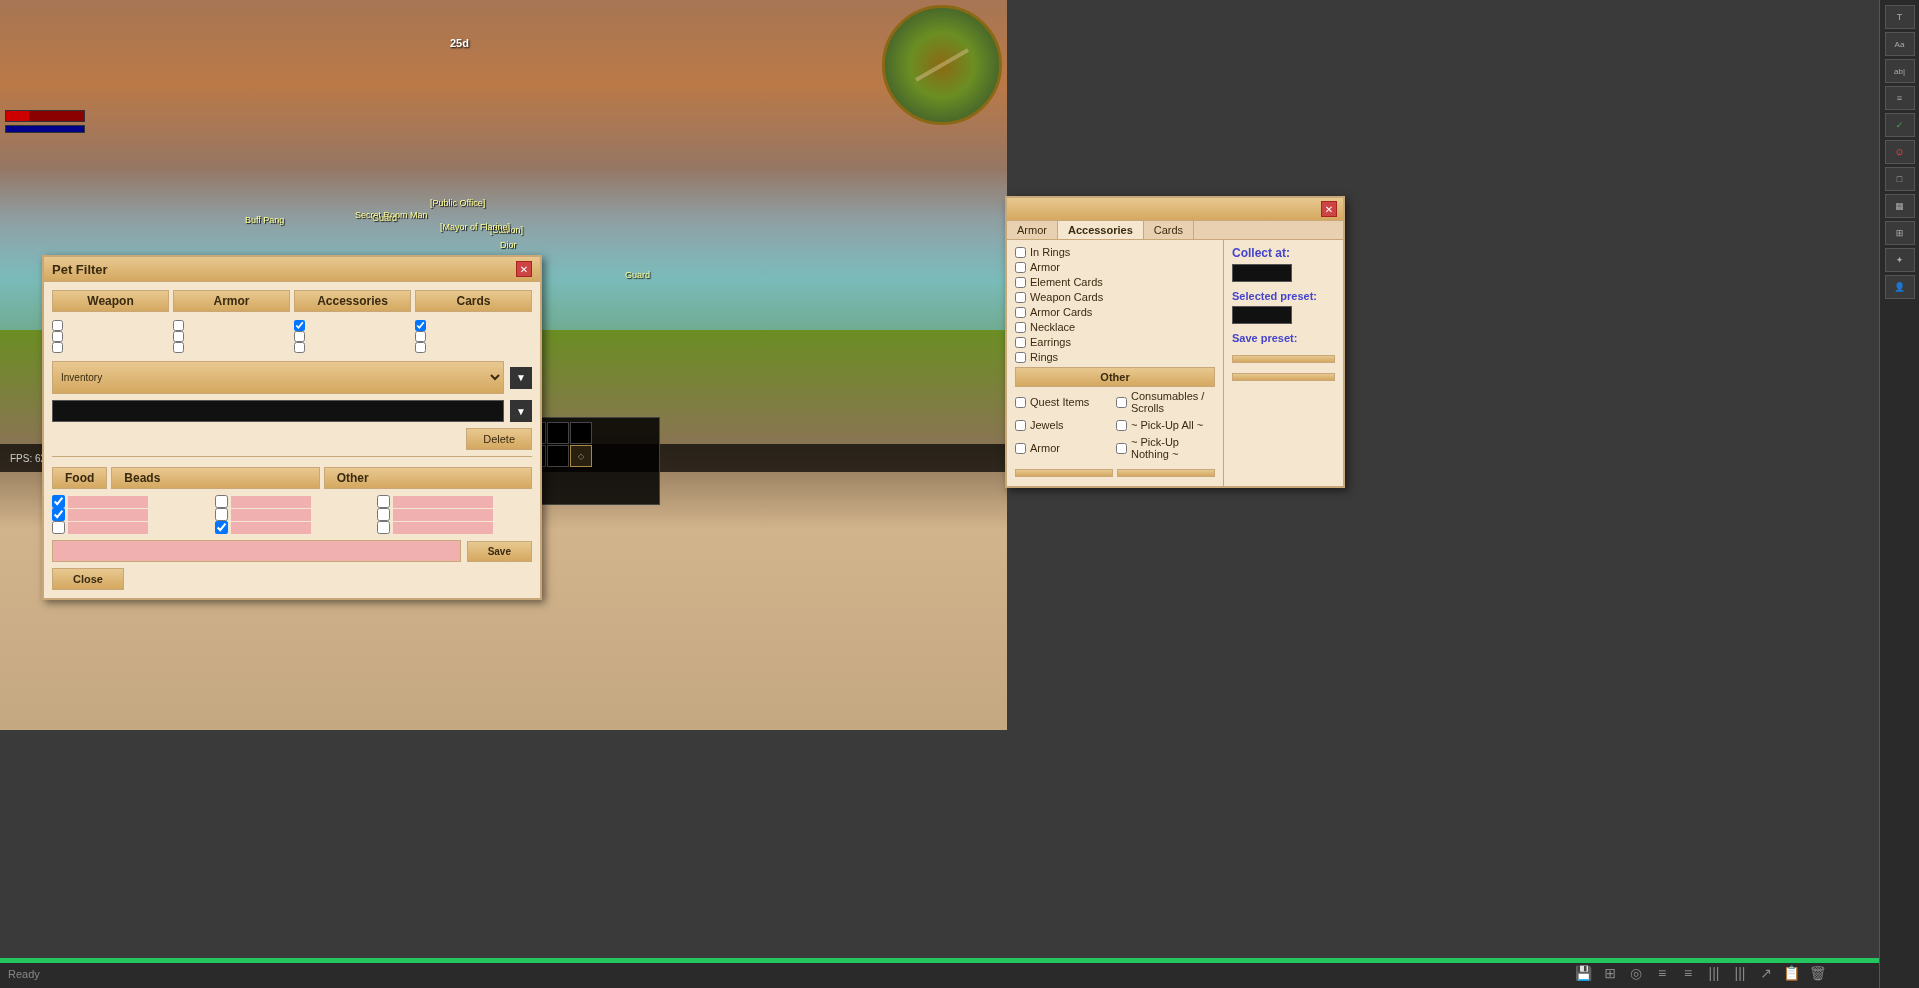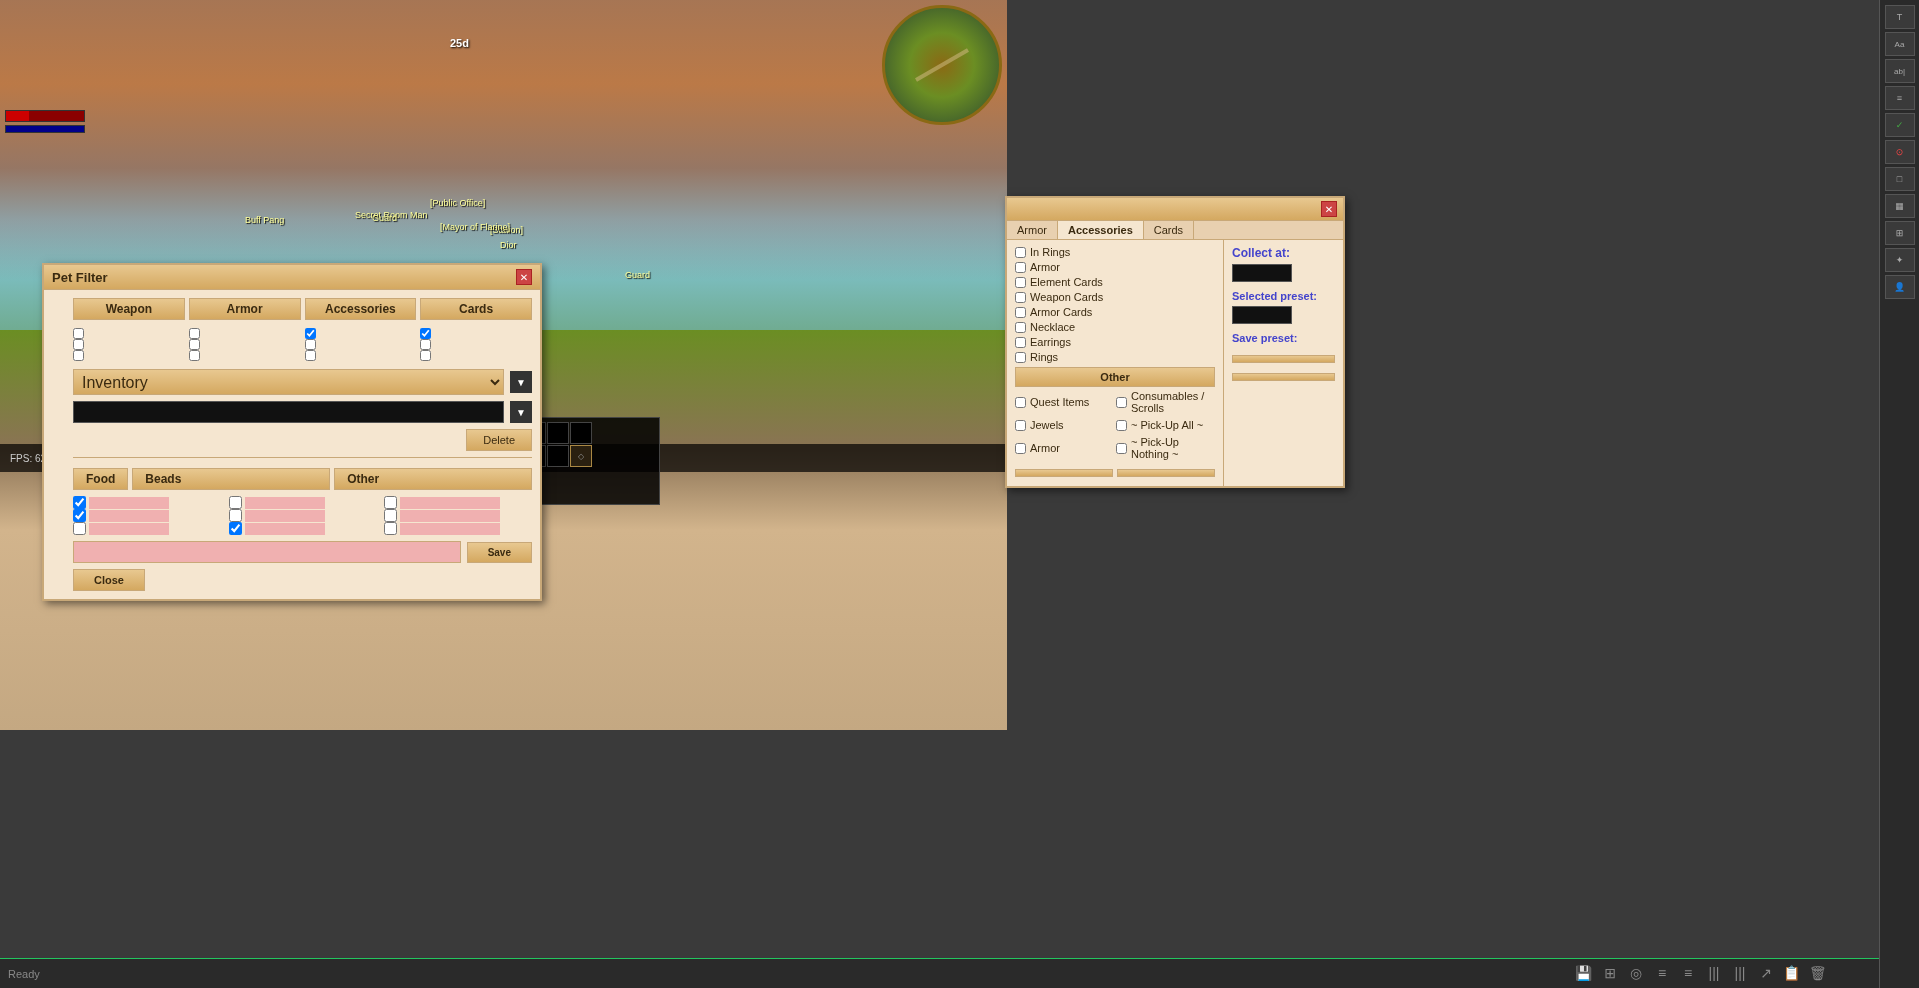--- a/index.html
+++ b/index.html
@@ -144,21 +144,21 @@
       align-items: center;
       justify-content: center;
       color: #aaa;
       font-size: 9px;
       cursor: pointer;
     }
 
     
     .pet-filter-dialog {
       position: absolute;
-      top: 263px; left: 42px;
+      top: 255px; left: 42px;
       width: 500px;
       background: #f5e6d0;
       border: 2px solid #c8a878;
       box-shadow: 3px 3px 8px rgba(0,0,0,0.5);
     }
 
     .dialog-title-bar {
       background: linear-gradient(180deg, #e8c890 0%, #d4a860 100%);
       padding: 4px 8px;
       display: flex;
@@ -180,21 +180,20 @@
       color: white;
       font-size: 10px;
       display: flex;
       align-items: center;
       justify-content: center;
       cursor: pointer;
     }
 
     .dialog-body {
       padding: 8px;
-      margin-left: 21px;
     }
 
     .category-tabs {
       display: flex;
       gap: 4px;
       margin-bottom: 8px;
     }
 
     .cat-tab {
       flex: 1;
@@ -235,24 +234,24 @@
 
     .filter-input-row {
       display: flex;
       align-items: center;
       gap: 6px;
       margin-bottom: 6px;
     }
 
     .dropdown-select {
       flex: 1;
-      height: 26px;
+      height: 33px;
       background: linear-gradient(180deg, #e8c890 0%, #d4a860 100%);
       border: 1px solid #c8a878;
-      font-size: 16px;
+      font-size: 10px;
       color: #3a2a10;
       padding: 0 4px;
     }
 
     .dropdown-arrow {
       background: #333;
       color: white;
       width: 22px; height: 22px;
       display: flex;
       align-items: center;
@@ -446,21 +445,21 @@
       margin-bottom: 3px;
       text-align: center;
     }
 
     
     .bottom-toolbar {
       position: absolute;
       bottom: 0; left: 0; right: 40px;
       height: 30px;
       background: #2a2a2a;
-      border-top: 1px solid #22c55e;
+      border-top: 5px solid #22c55e;
       display: flex;
       align-items: center;
       padding: 0 8px;
       gap: 6px;
     }
 
     .status-text {
       color: #888;
       font-size: 11px;
       position: absolute;

